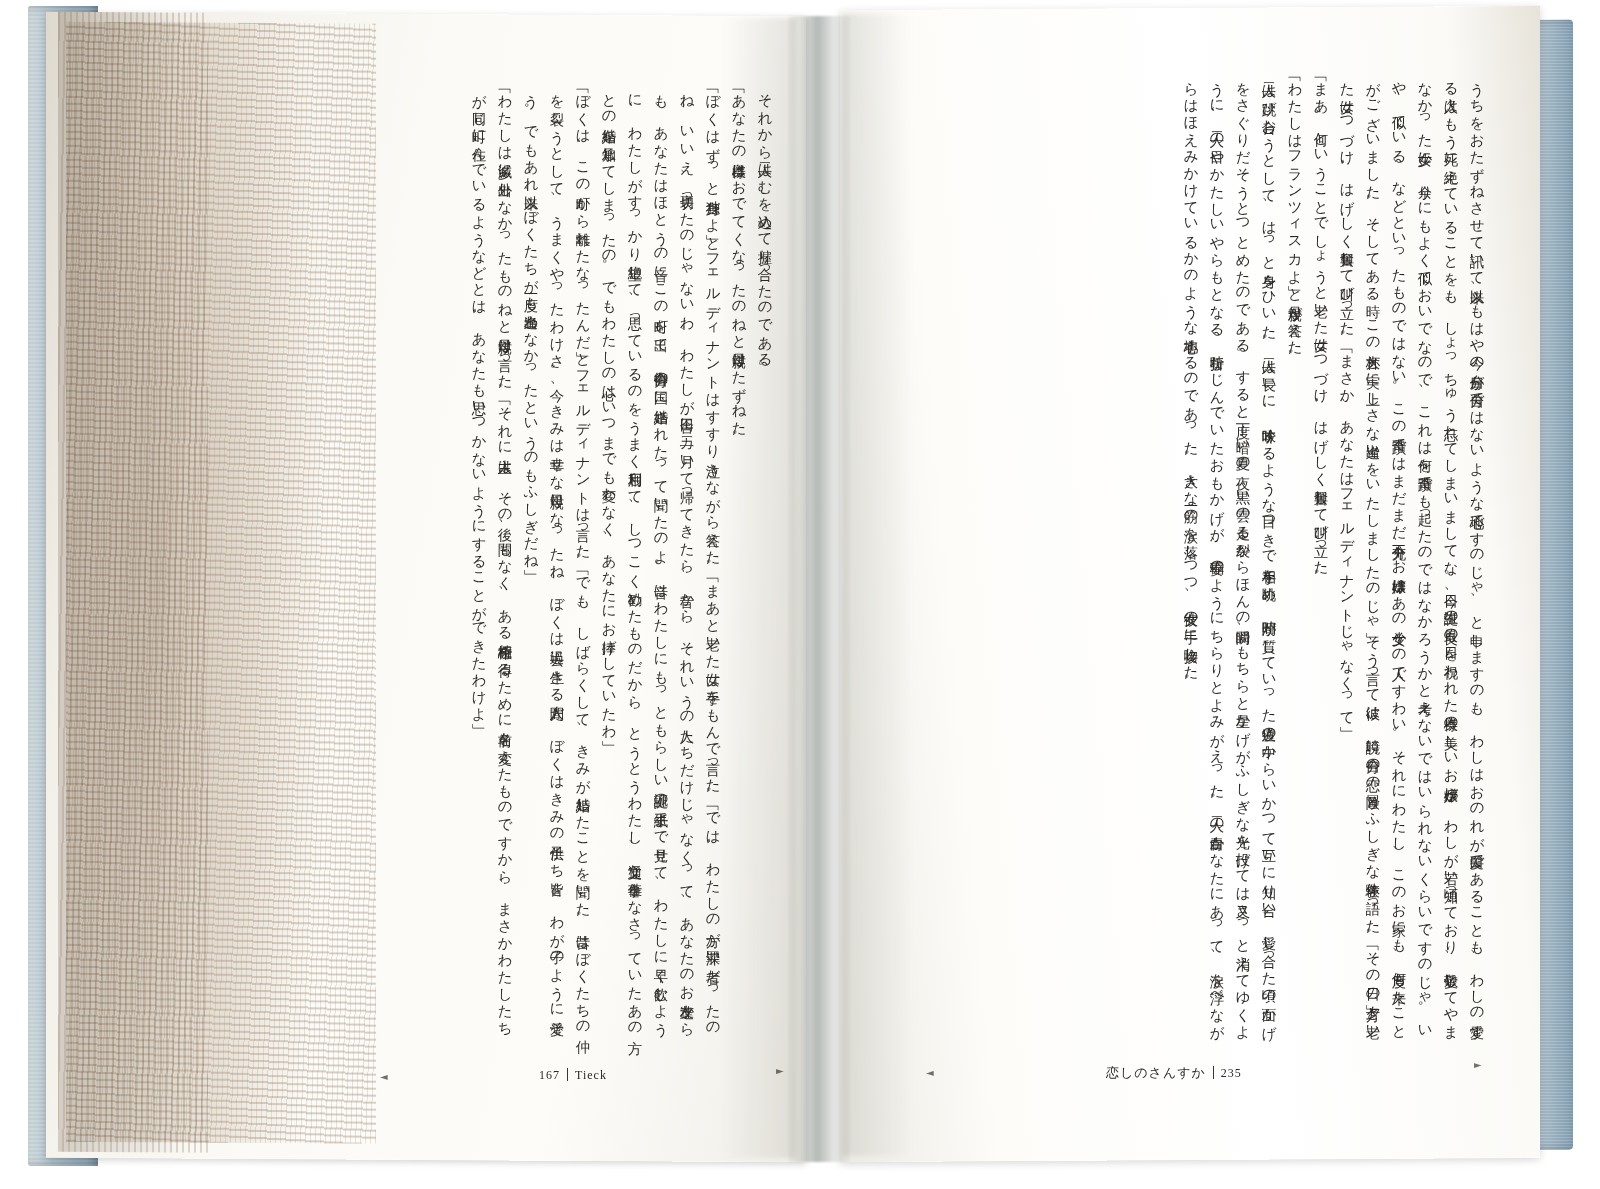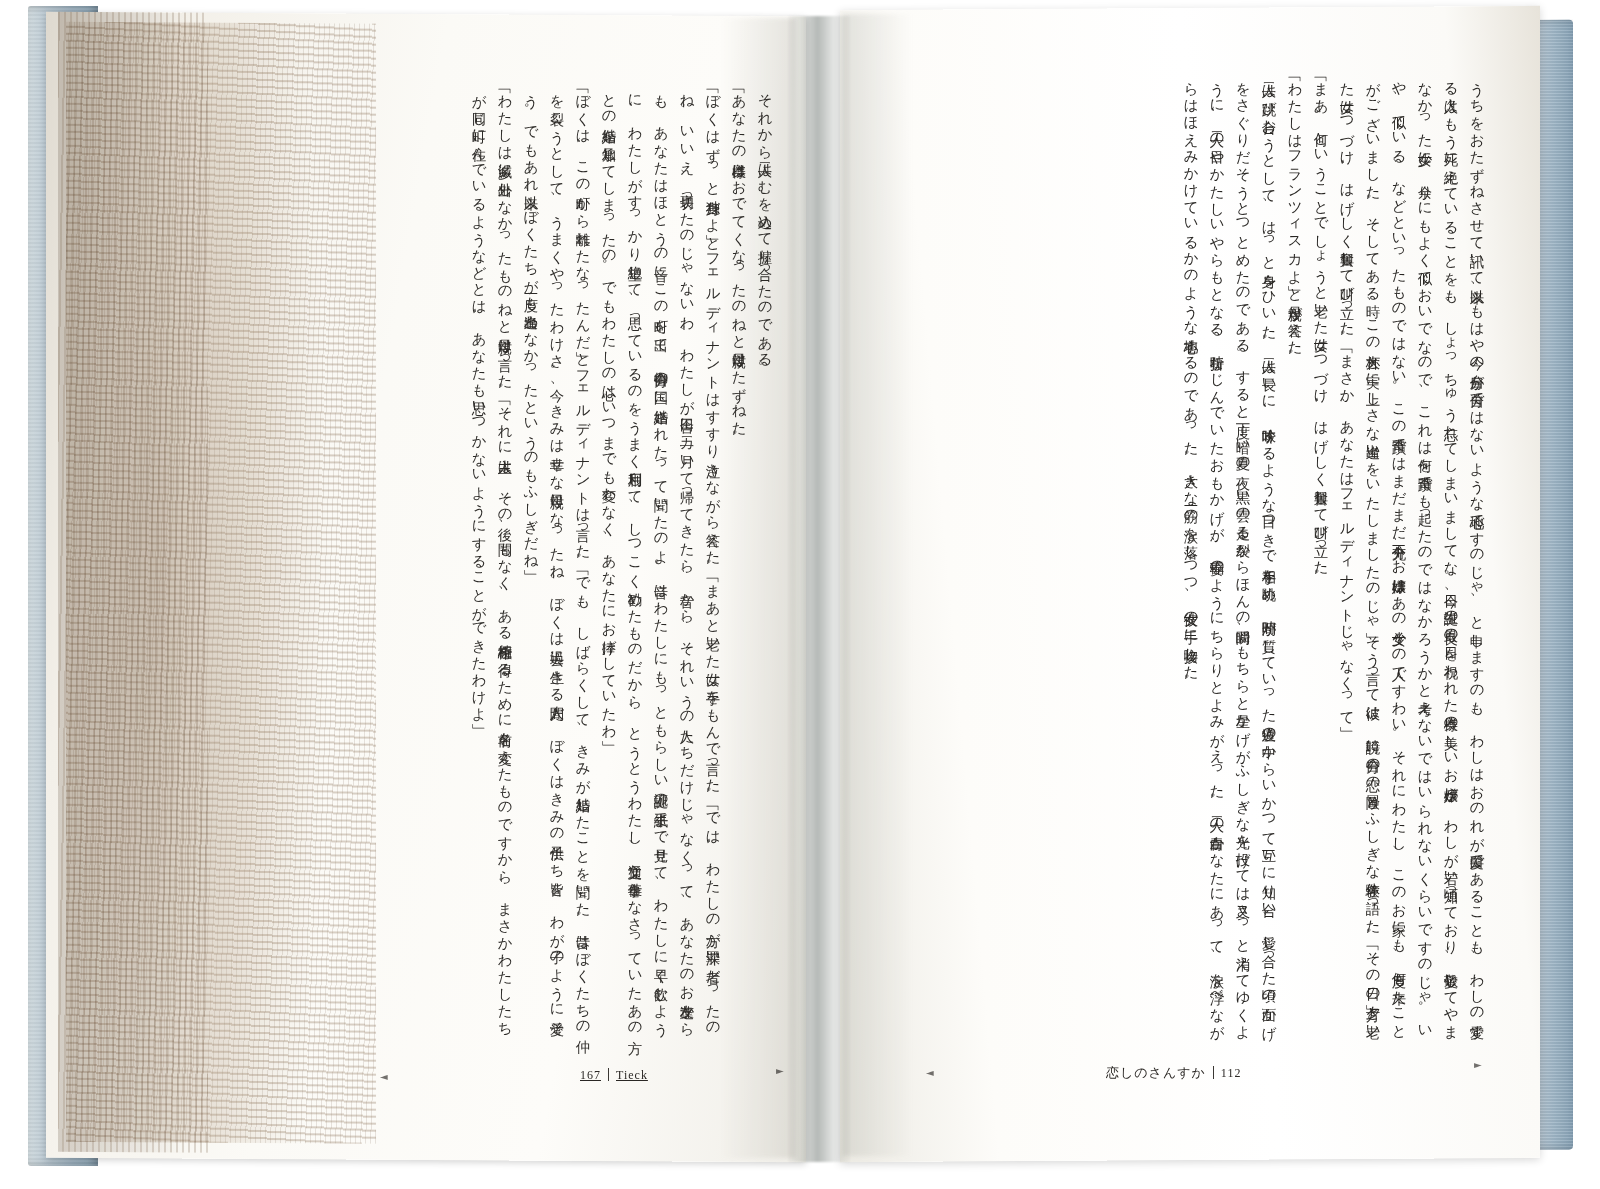--- a/index.html
+++ b/index.html
@@ -180,21 +180,21 @@
     white-space: nowrap;
   }
   .footer .sep {
     display: inline-block;
     width: 1px;
     height: 13px;
     background: #3a3733;
     margin: 0 7px;
     vertical-align: -2px;
   }
-  #footer-left  { left: 552px; top: 1062px; text-decoration: underline; }
+  #footer-left  { left: 511px; top: 1062px; }
   #footer-right { left: 1078px; top: 1058px; }
 
   .folio-jp {
     font-family: "DejaVu Sans", "Liberation Sans", sans-serif;
     font-size: 13px;
   }
 
   
   .corner-mark {
     position: absolute;
@@ -256,21 +256,21 @@
     <div id="right-text" class="textblock">うちをおたずねさせて訊いて以来、もはや今の自分が自分ではないような心地ですのじゃ、と申しますのも、わしはおのれが白髪であることも、わしの愛する人々はもう死に絶えていることをも、しょっちゅう忘れてしまいましてな。今日、生誕の最良の日を祝われた奥様の美しいお嬢様が、わしが若い頃知っており、敬愛してやまなかった少女に、余りにもよく似ておいでなので、これは何を奇蹟でも起ったのではなかろうかと考えないではいられないくらいですのじゃ。いや、似ている、などといったものではない。この奇蹟ではまだまだ不充分、お嬢様はあの少女その人ですわい。それにわたし、このお家にも、何度も来たことがございました。そしてある時、この大杯と実に上しさな出逢いをいたしましたのじゃ」そう言って彼は、時説に自分の恋の冒険とふしぎな体験を語った。「その日の夕方」と老いた女はつづけ、はげしく興奮して叫び立った。「まさか、あなたはフェルディナントじゃなくって」
 「まあ、何ということでしょうと老いた女はつづけ、はげしく興奮して叫び立った。
 「わたしはフランツィスカよ」と母親が答えた。
 二人は跳び合おうとして、はっと身をひいた。二人は長いに、吟味するような目つきで相手を眺め、時間が質していった疲道の中からいかつて互いに知り合い、愛し合った頃の面かげをさぐりだそうとつとめたのである。すると丁度、暗い夏の夜、黒い雲の走る裂からほんの瞬間、もちらと星かげがふしぎな光を投げては又さっと消えてゆくように、二人の目やかたしいやらもとなる、時折なじんでいたおもかげが、稲妻のようにちらりとよみがえった。二人の青白かなたにあって、涙を浮べながらはほえみかけているかのような心地するのであった。大きな一筋の涙を落しつつ、彼女の手に接吻した。</div>
 
     <div id="footer-left" class="footer">
       <span>167</span><span class="sep"></span><span>Tieck</span>
     </div>
 
     <div id="footer-right" class="footer">
-      <span class="folio-jp">恋しのさんすか</span><span class="sep"></span><span>112</span>
+      <span class="folio-jp">恋しのさんすか</span><span class="sep"></span><span>235</span>
     </div>
 
     <div id="mark-ll" class="corner-mark">◄</div>
     <div id="mark-lr" class="corner-mark">►</div>
     <div id="mark-rl" class="corner-mark">◄</div>
     <div id="mark-rr" class="corner-mark">►</div>
 
   </div>
 </div>
 

